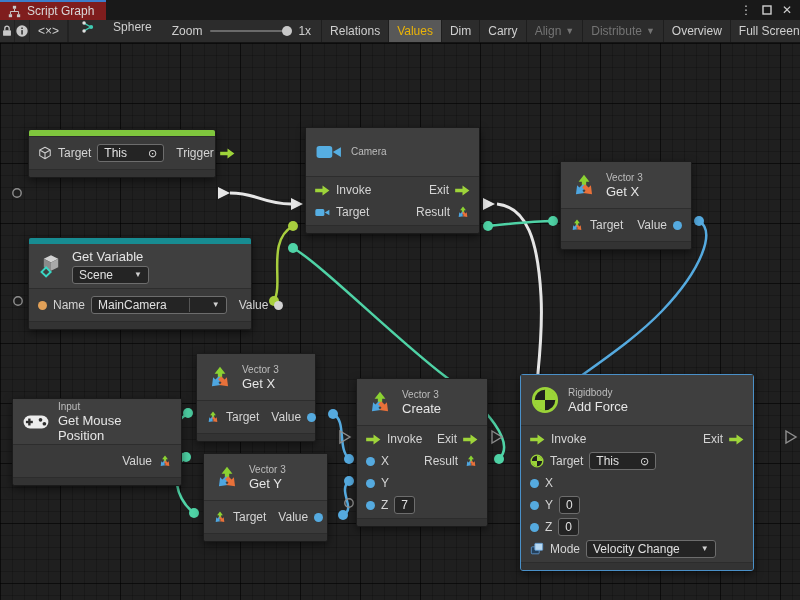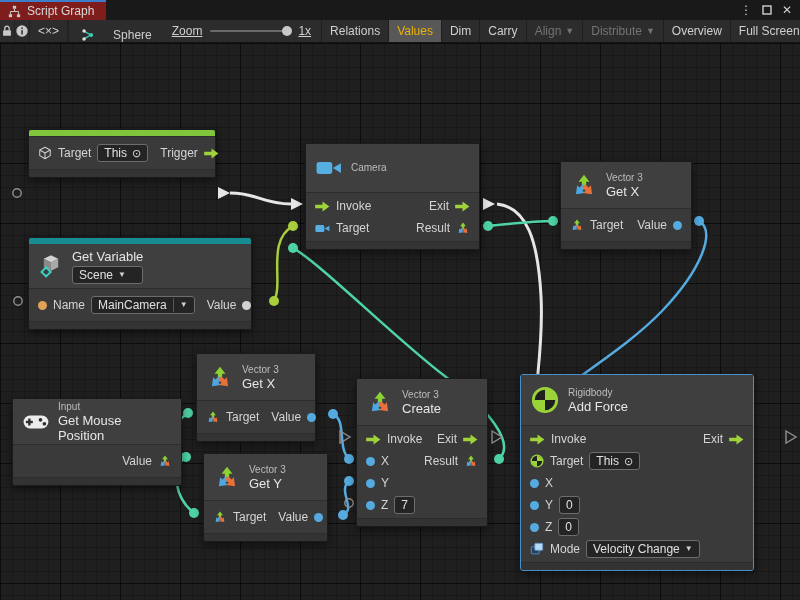--- a/index.html
+++ b/index.html
@@ -13,22 +13,22 @@
     border-top:2px solid #3d7dca; color:#d8d8d8; font-size:12px; }
   .winctl { margin-left:auto; display:flex; align-items:center; gap:10px; padding-right:8px; color:#cfcfcf; }
   .winctl span { font-size:12px; line-height:1; cursor:default; }
 
   
   .toolbar { height:23px; background:#2c2c2c; border-bottom:1px solid #141414;
     display:flex; align-items:stretch; color:#cfcfcf; font-size:12px; }
   .tbtn { display:flex; align-items:center; justify-content:center; padding:0 8px; border-right:1px solid #222; }
   .tbtn.icon-only { width:27px; padding:0; }
   .tb-gap { width:26px; border-right:1px solid #222; }
-  .graphsel { display:flex; align-items:flex-end; gap:18px; padding:0 10px 0 12px; }
-  .zoomgrp { display:flex; align-items:center; gap:8px; padding:0 10px;text-decoration:underline; }
+  .graphsel { display:flex; align-items:flex-start; gap:18px; padding:0 10px 0 12px; }
+  .zoomgrp { display:flex; align-items:center; gap:8px; padding:0 10px; }
   .slider { position:relative; width:80px; height:2px; background:#6a6a6a; border-radius:1px; }
   .slider .knob { position:absolute; right:-2px; top:-4px; width:10px; height:10px; border-radius:50%; background:#c8c8c8; }
   .tb-right { margin-left:auto; display:flex; align-items:stretch; }
   .tb-right .tbtn { border-left:1px solid #1e1e1e; border-right:none; white-space:nowrap; }
   .tbtn.active { background:#585858; color:#eab308; }
   .tbtn.disabled { color:#747474; }
   .dd-caret { font-size:9px; margin-left:4px; }
 
   
   .graph { position:absolute; left:0; top:43px; width:800px; height:557px; overflow:hidden;
@@ -48,21 +48,21 @@
   .nhead { display:flex; align-items:center; gap:9px; padding:6px 10px; background:#3f3f3f; }
   .ntitle { font-size:13px; color:#e6e6e6; }
   .ncat { font-size:10px; color:#bdbdbd; margin-bottom:1px; }
   .nports { border-top:1px solid #2d2d2d; background:#3a3a3a; padding:2px 0; }
   .prow { height:22px; display:flex; align-items:center; padding:0 9px; gap:6px; }
   .prow.tall { height:28px; }
   .nfoot { height:8px; background:#333; border-top:1px solid #2c2c2c; border-radius:0 0 2px 2px; }
   .spacer { margin-left:auto; }
   .dot { width:9px; height:9px; border-radius:50%; flex:0 0 auto; }
   .vbox { background:#242424; border:1px solid #6d6d6d; border-radius:3px; padding:1px 6px;
-    font-size:12px; color:#e0e0e0; display:flex; align-items:center; gap:5px; line-height:14px; }
+    font-size:12px; color:#e0e0e0; display:flex; align-items:center; gap:21px; line-height:14px; }
   .vbox .divider { width:1px; align-self:stretch; background:#555; margin:0 1px; }
   .vbox .caret { font-size:8px; color:#cfcfcf; }
   .picker { font-size:11px; }
   .micon { flex:0 0 auto; }
 </style>
 </head>
 <body>
 
 <svg width="0" height="0" style="position:absolute">
   <defs>
@@ -300,21 +300,21 @@
           <span class="caret">▼</span>
         </span>
         <span class="spacer"></span>
         <span>Value</span>
         <div class="dot" style="background: rgb(210, 210, 210);"></div>
       </div>
         </div>
       <div class="nfoot"></div>
     </div>
 
-    <div class="node" style="left:305px; top:100px; width:175px">
+    <div class="node" style="left:305px; top:84px; width:175px">
       <div class="nhead" style="height:48px">
         <svg width="26" height="18">
             <use href="#sym-camera"></use>
           </svg>
         <div>
             <div class="ncat">Camera</div>
           </div>
       </div>
       <div class="nports">
         <div class="prow">

